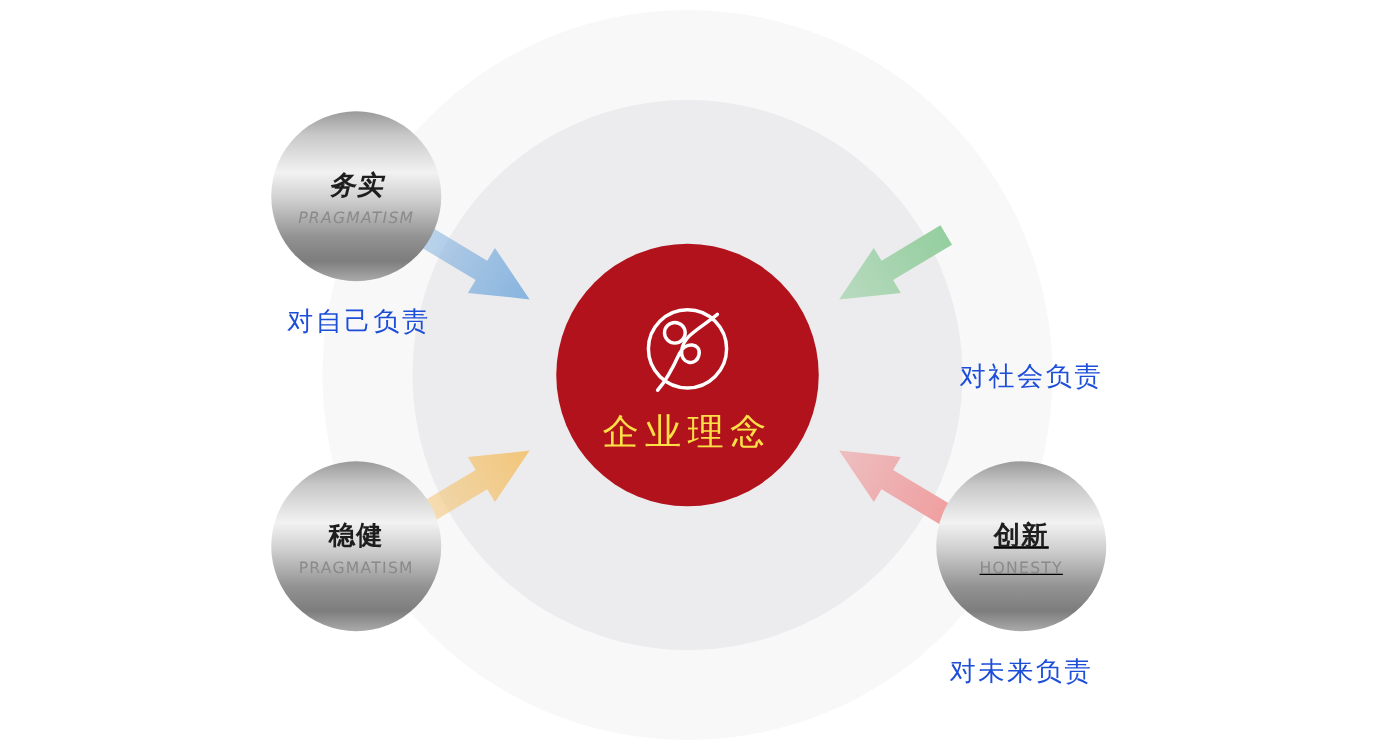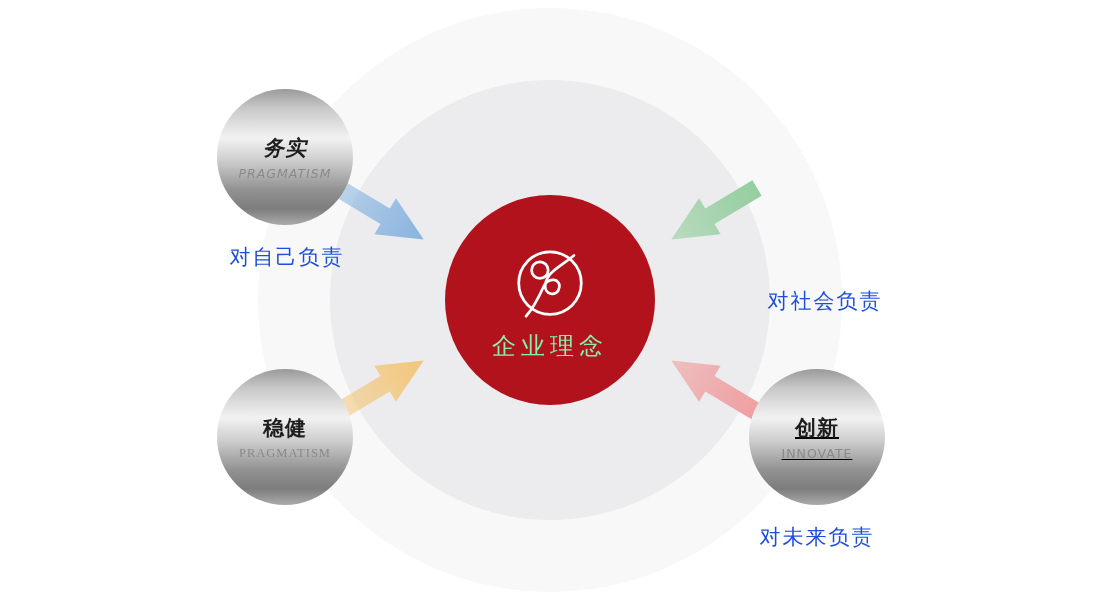--- a/index.html
+++ b/index.html
@@ -8,28 +8,28 @@
 
   .bg-circle{position:absolute;border-radius:50%;}
   .bg-outer{left:258px;top:8px;width:584px;height:584px;background:#f8f8f9;}
   .bg-inner{left:330px;top:80px;width:440px;height:440px;background:#ececee;}
 
   .arrows{position:absolute;left:0;top:0;pointer-events:none;}
 
   .center-circle{position:absolute;left:445px;top:195px;width:210px;height:210px;border-radius:50%;
                  display:flex;flex-direction:column;align-items:center;justify-content:center;}
   .center-logo{display:block;}
-  .center-title{color:#86efac;font-size:24px;letter-spacing:5px;margin-top:0;font-weight:500;white-space:nowrap;}
+  .center-title{color:#fde047;font-size:29px;letter-spacing:5px;margin-top:0;font-weight:500;white-space:nowrap;}
 
   .metal-circle{position:absolute;width:136px;height:136px;border-radius:50%;
                 display:flex;flex-direction:column;align-items:center;justify-content:center;
                 background:linear-gradient(180deg,#9a9a9a 0%,#c8c8c8 14%,#f2f2f2 36%,#cfcfcf 52%,#929292 74%,#7d7d7d 88%,#aaaaaa 100%);}
   .mc-tl{left:217px;top:89px;font-style:italic;}
   .mc-tr{left:749px;top:89px;}
-  .mc-bl{left:217px;top:369px;font-family:Liberation Serif, serif;}
+  .mc-bl{left:217px;top:369px;}
   .mc-br{left:749px;top:369px;text-decoration:underline;}
 
   .node-title{font-size:21px;font-weight:700;color:#1e1e1e;letter-spacing:1px;}
   .node-subtitle{font-size:12.5px;color:#8a8a8a;letter-spacing:1px;margin-top:4px;}
 
   .node-caption{position:absolute;width:220px;text-align:center;font-size:21px;color:#1d4ed8;letter-spacing:2px;white-space:nowrap;}
   .cap-tl{left:177px;top:243px;}
   .cap-tr{left:715px;top:243px;margin-top:44px;}
   .cap-bl{left:177px;top:523px;}
   .cap-br{left:707px;top:523px;}
@@ -84,17 +84,17 @@
 
   <div class="node-caption cap-tr">对社会负责</div>
 
   <div class="metal-circle mc-bl">
     <div class="node-title">稳健</div>
     <div class="node-subtitle">PRAGMATISM</div>
   </div>
 
   <div class="metal-circle mc-br">
     <div class="node-title">创新</div>
-    <div class="node-subtitle">INNOVATE</div>
+    <div class="node-subtitle">HONESTY</div>
   </div>
   <div class="node-caption cap-br">对未来负责</div>
 
 </div>
 
 </body></html>

